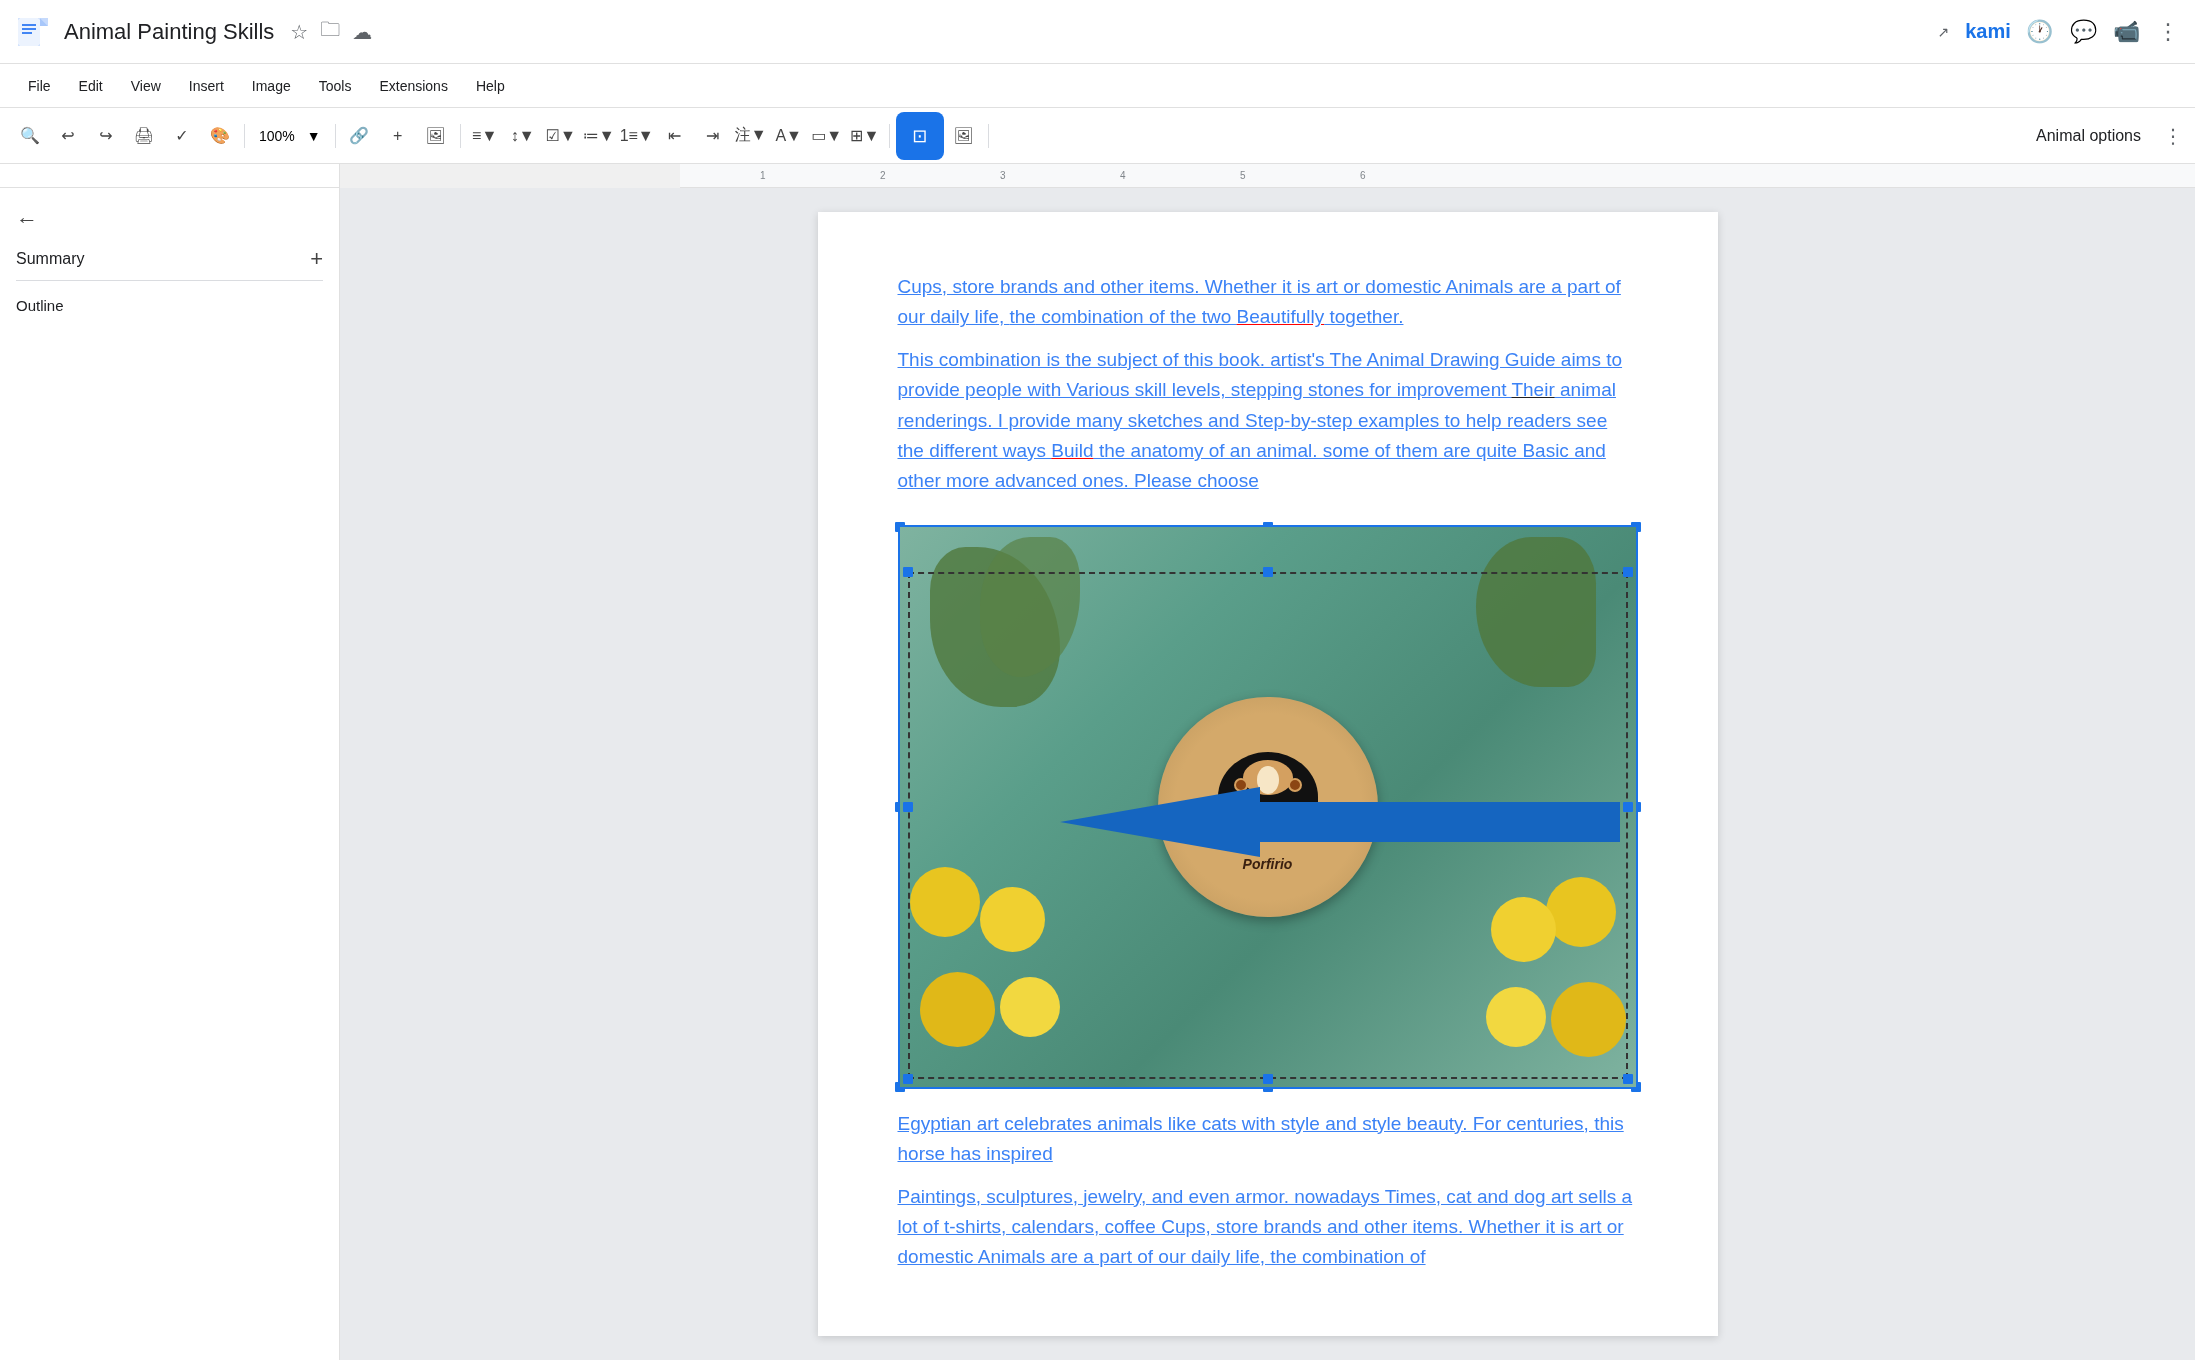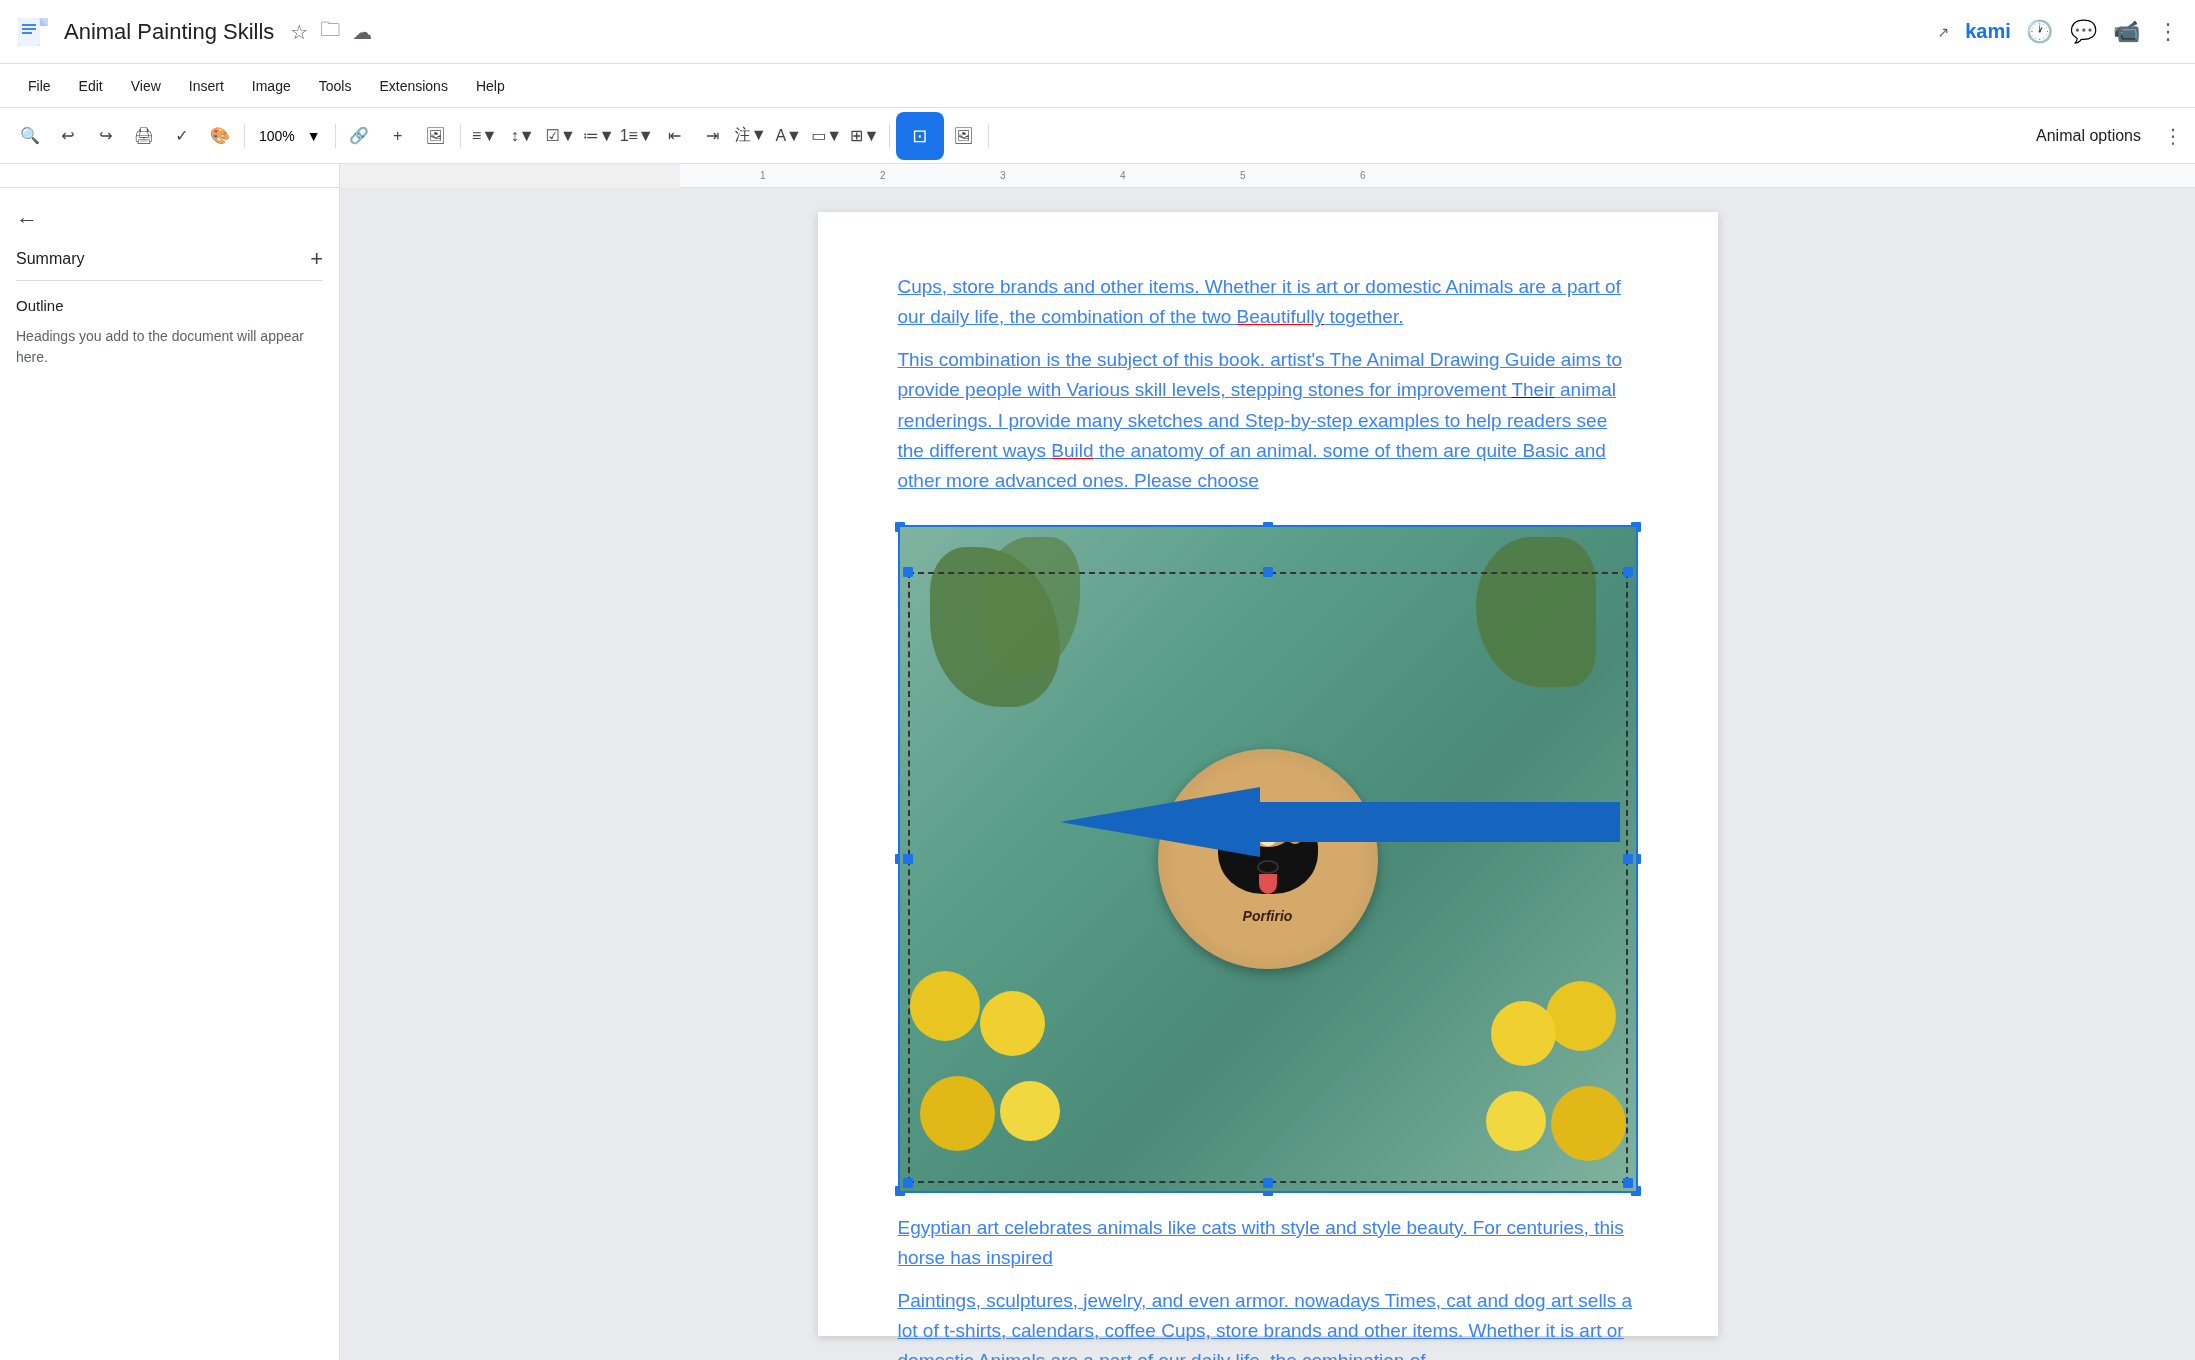--- a/index.html
+++ b/index.html
@@ -98,21 +98,21 @@
     .underline-red { text-decoration: underline; text-decoration-color: red; }
     .underline-black { text-decoration: underline; text-decoration-color: #202124; }
 
     
     #img-container {
       position: relative; margin: 16px 0;
       border: 2px solid #1a73e8;
       display: inline-block; width: 100%;
     }
     #doc-image {
-      width: 100%; height: 664px;
+      width: 100%; height: 560px;
       background: linear-gradient(135deg, #7fb3a0 0%, #5a9e8a 30%, #4a8a76 60%, #7fb3a0 100%);
       position: relative; overflow: hidden;
       display: flex; align-items: center; justify-content: center;
     }
     #embroidery-circle {
       width: 220px; height: 220px;
       background: radial-gradient(circle, #d4a96a 60%, #b8935a 100%);
       border-radius: 50%; position: absolute;
       top: 50%; left: 50%; transform: translate(-50%, -50%);
       display: flex; align-items: center; justify-content: center;
@@ -245,21 +245,20 @@
 <div id="main-layout">
 
   <div id="sidebar">
     <div id="back-btn">←</div>
     <div id="summary-header">
       <span id="summary-title">Summary</span>
       <span id="add-summary-btn">+</span>
     </div>
     <div id="sidebar-divider"></div>
     <div id="outline-title">Outline</div>
-    <div id="outline-hint">Headings you add to the document will appear here.</div>
   </div>
 
   <div id="doc-area">
     <div id="doc-page">
 
       
       <p class="doc-text">
         Cups, store brands and other items. Whether it is art or domestic Animals are a part of our daily life, <span>the</span> combination of the two <span class="underline-red">Beautifully</span> together.
       </p>
 

